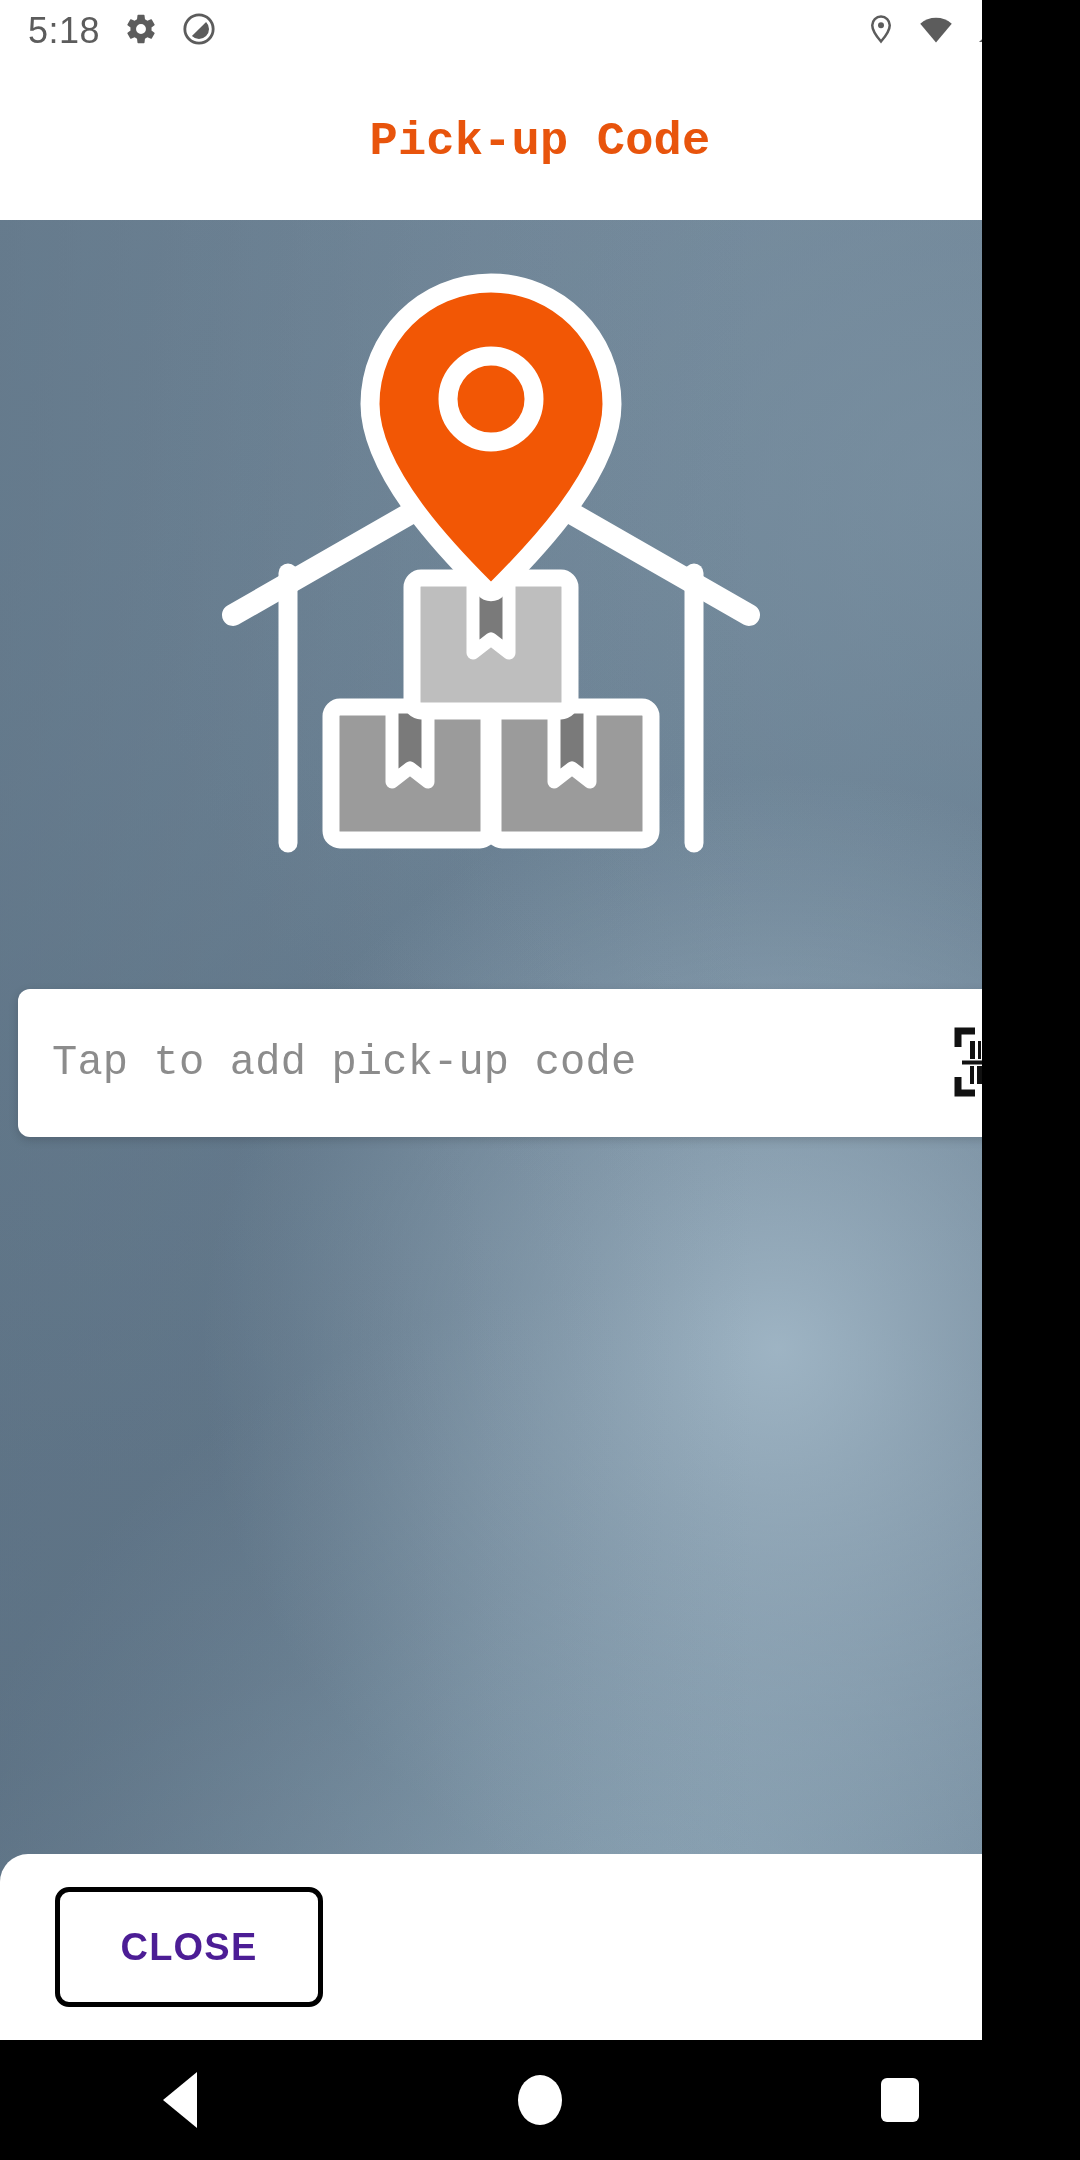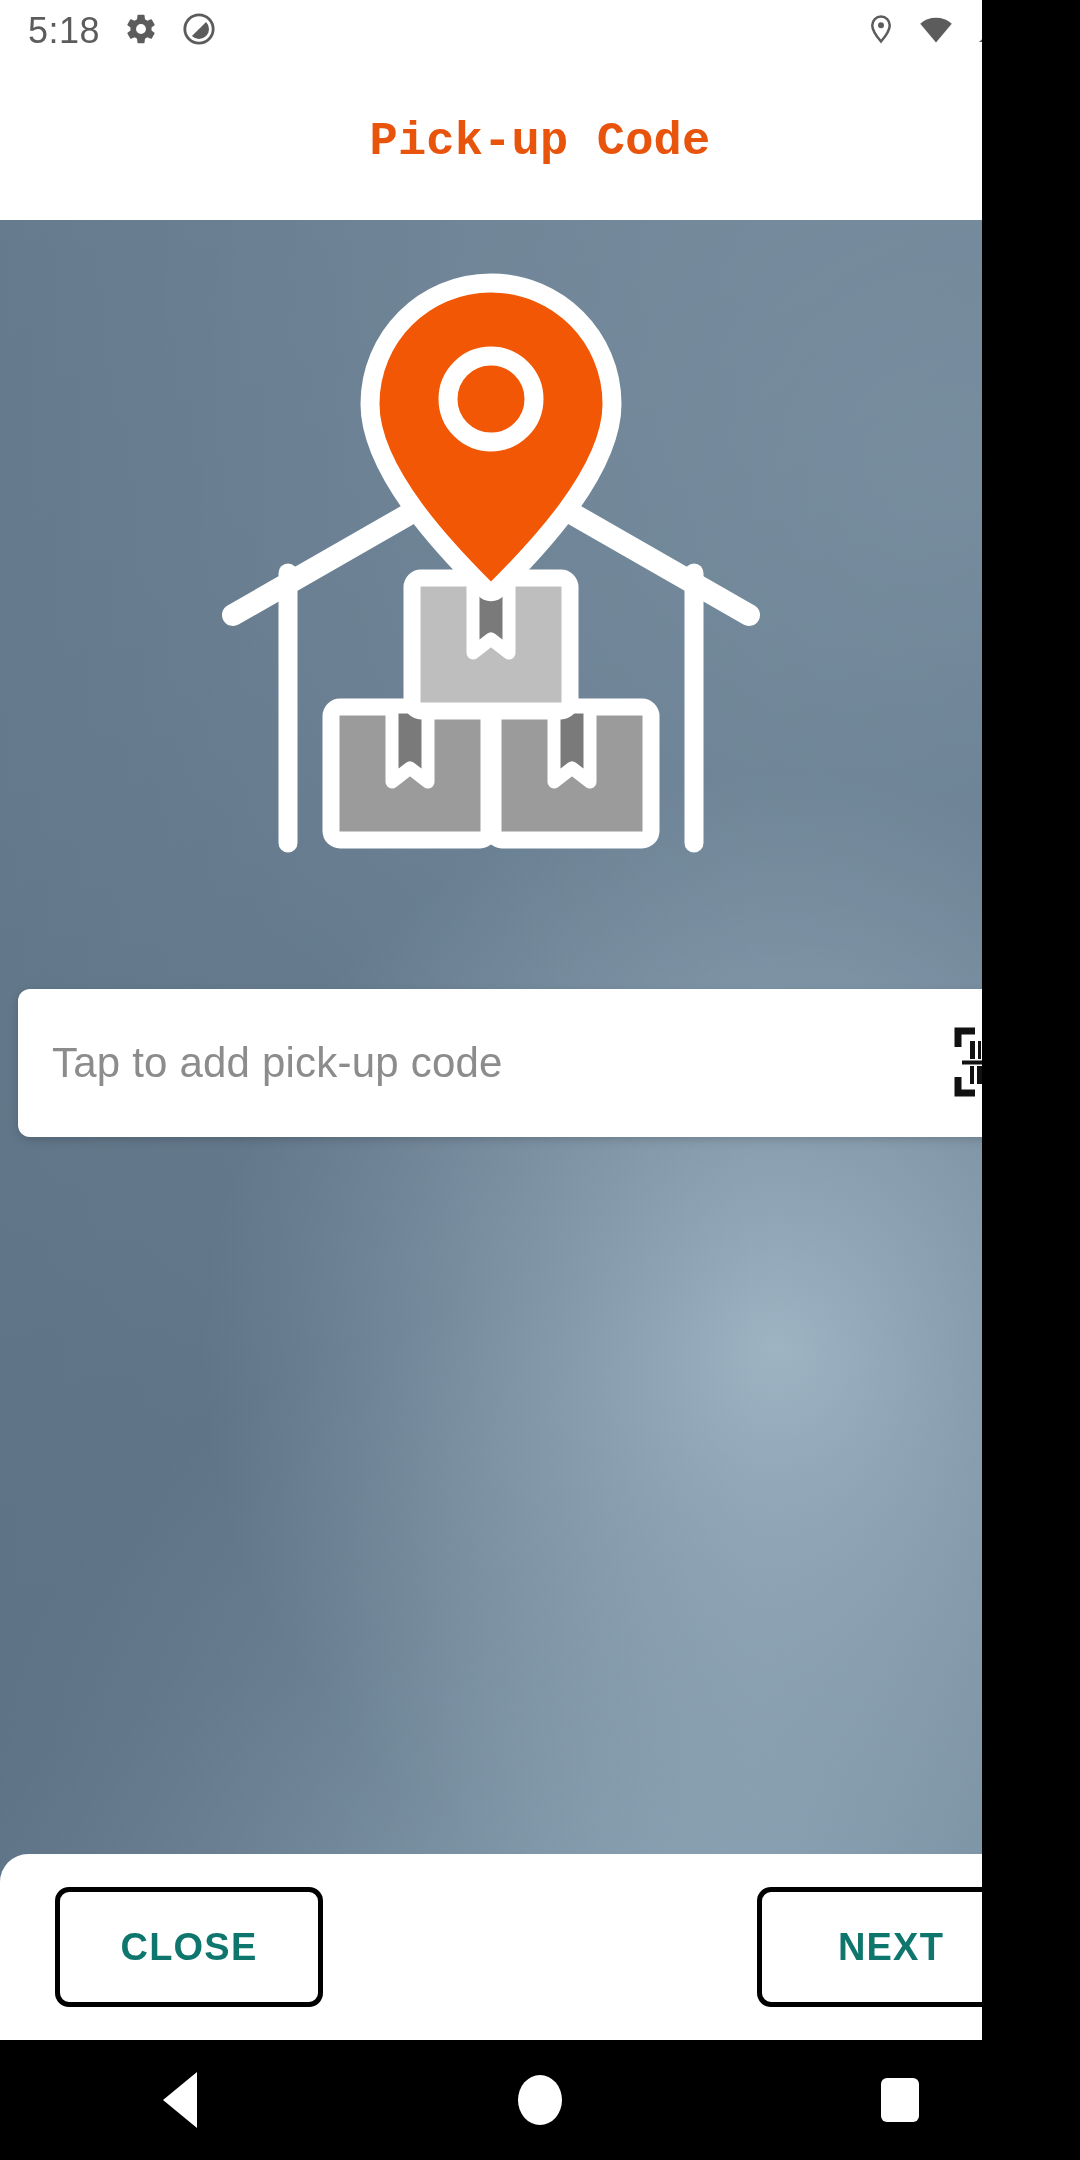--- a/index.html
+++ b/index.html
@@ -56,41 +56,41 @@
   .illustration {
     position:absolute; top:255px; left:50%; transform:translateX(-50%);
     width:620px; height:610px; z-index:5;
   }
 
   
   .input-card {
     position:absolute; top:989px; left:18px; width:1044px; height:148px;
     background:#ffffff; border-radius:12px;
     box-shadow:0 3px 10px rgba(0,0,0,0.16);
-    display:flex; align-items:center; padding:0 34px; z-index:10;
+    display:flex; align-items:center; padding:0 34px; z-index:10;font-family:Liberation Mono, monospace;
   }
   .input-placeholder {
     font-size:42px; color:#8c8c8c; flex:1; letter-spacing:0.2px;
   }
   .scan-btn {
     width:78px; height:78px; display:flex; align-items:center; justify-content:center;
     background:transparent; border:none; cursor:pointer;
   }
 
   
   .bottom-panel {
     position:absolute; bottom:120px; left:0; width:1080px; height:186px;
     background:#ffffff; border-radius:28px 28px 0 0;
     display:flex; align-items:center; justify-content:space-between;
     padding:0 55px; z-index:15;
   }
   .btn-outline {
     min-width:268px; height:120px; background:#ffffff;
     border:5px solid #000000; border-radius:14px;
-    font-size:38px; font-weight:bold; color:#0f766e;
+    font-size:38px; font-weight:bold; color:#4c1d95;
     letter-spacing:1.2px; cursor:pointer;
     font-family:"Liberation Sans", sans-serif;
     display:flex; align-items:center; justify-content:center;
   }
 
   
   .navbar {
     position:absolute; bottom:0; left:0; width:1080px; height:120px;
     background:#000000; display:flex; align-items:center;
     justify-content:space-around; z-index:30;
@@ -217,21 +217,20 @@
             <rect x="37" y="39" width="5" height="18"></rect>
             <rect x="45" y="39" width="4" height="18"></rect>
           </g>
         </svg>
       </span>
     </button>
   </div>
 
   <div class="bottom-panel">
     <button class="btn-outline">CLOSE</button>
-    <button class="btn-outline">NEXT</button>
   </div>
 
   <div class="navbar">
     <button class="nav-btn">
       <span class="nav-back"></span>
     </button>
     <button class="nav-btn">
       <span class="nav-home"></span>
     </button>
     <button class="nav-btn">

